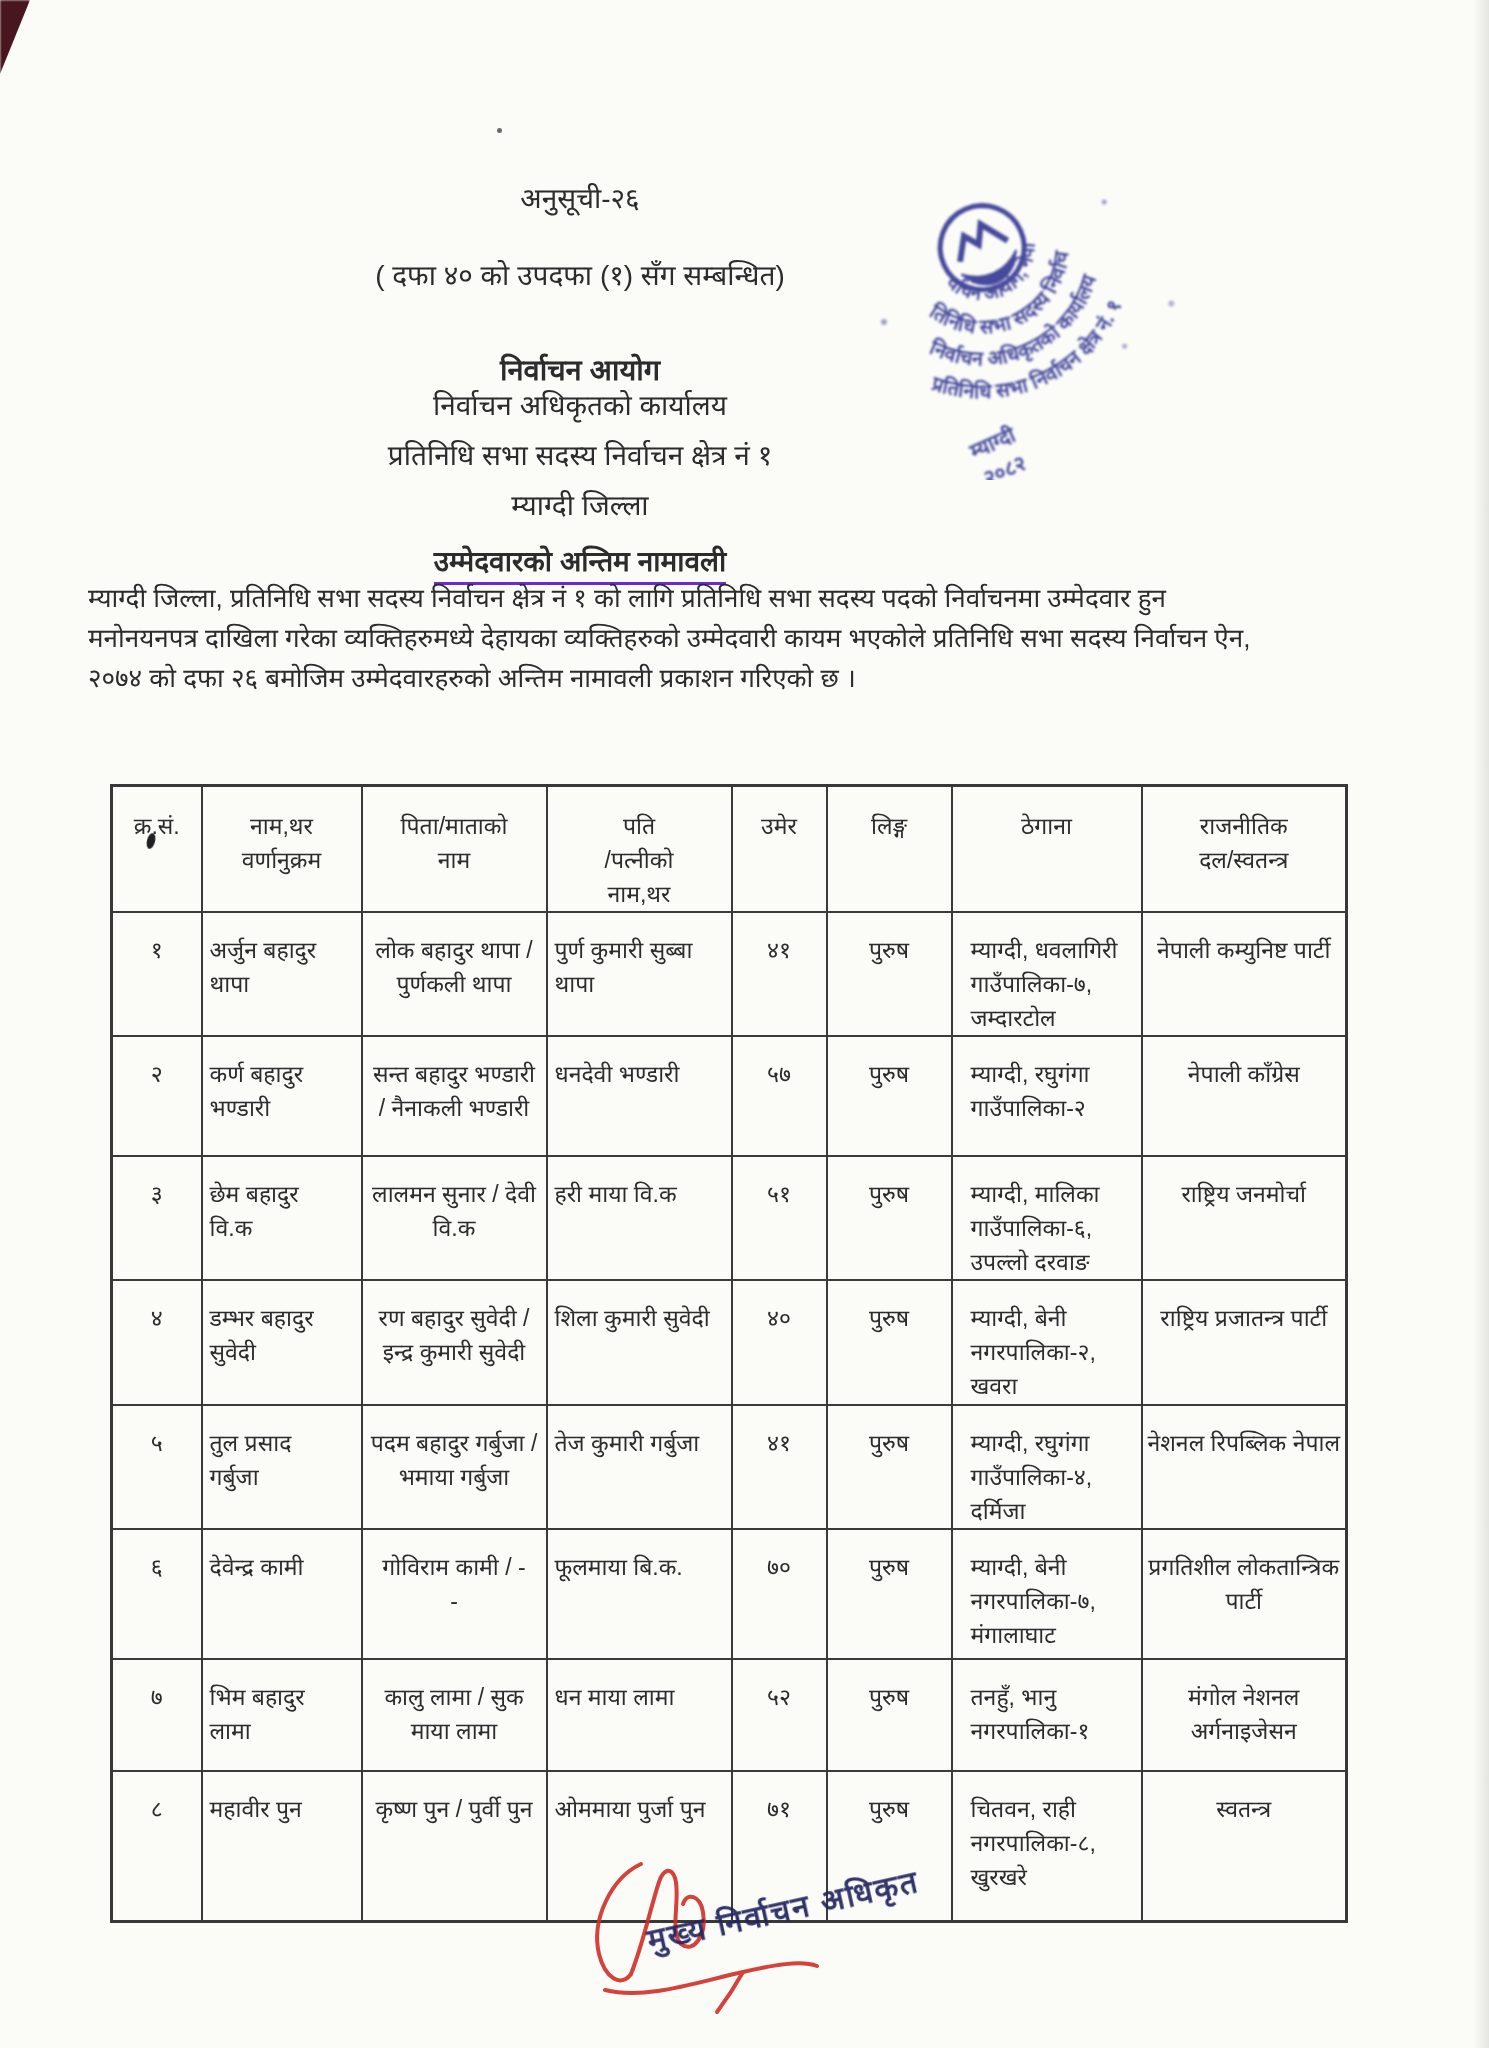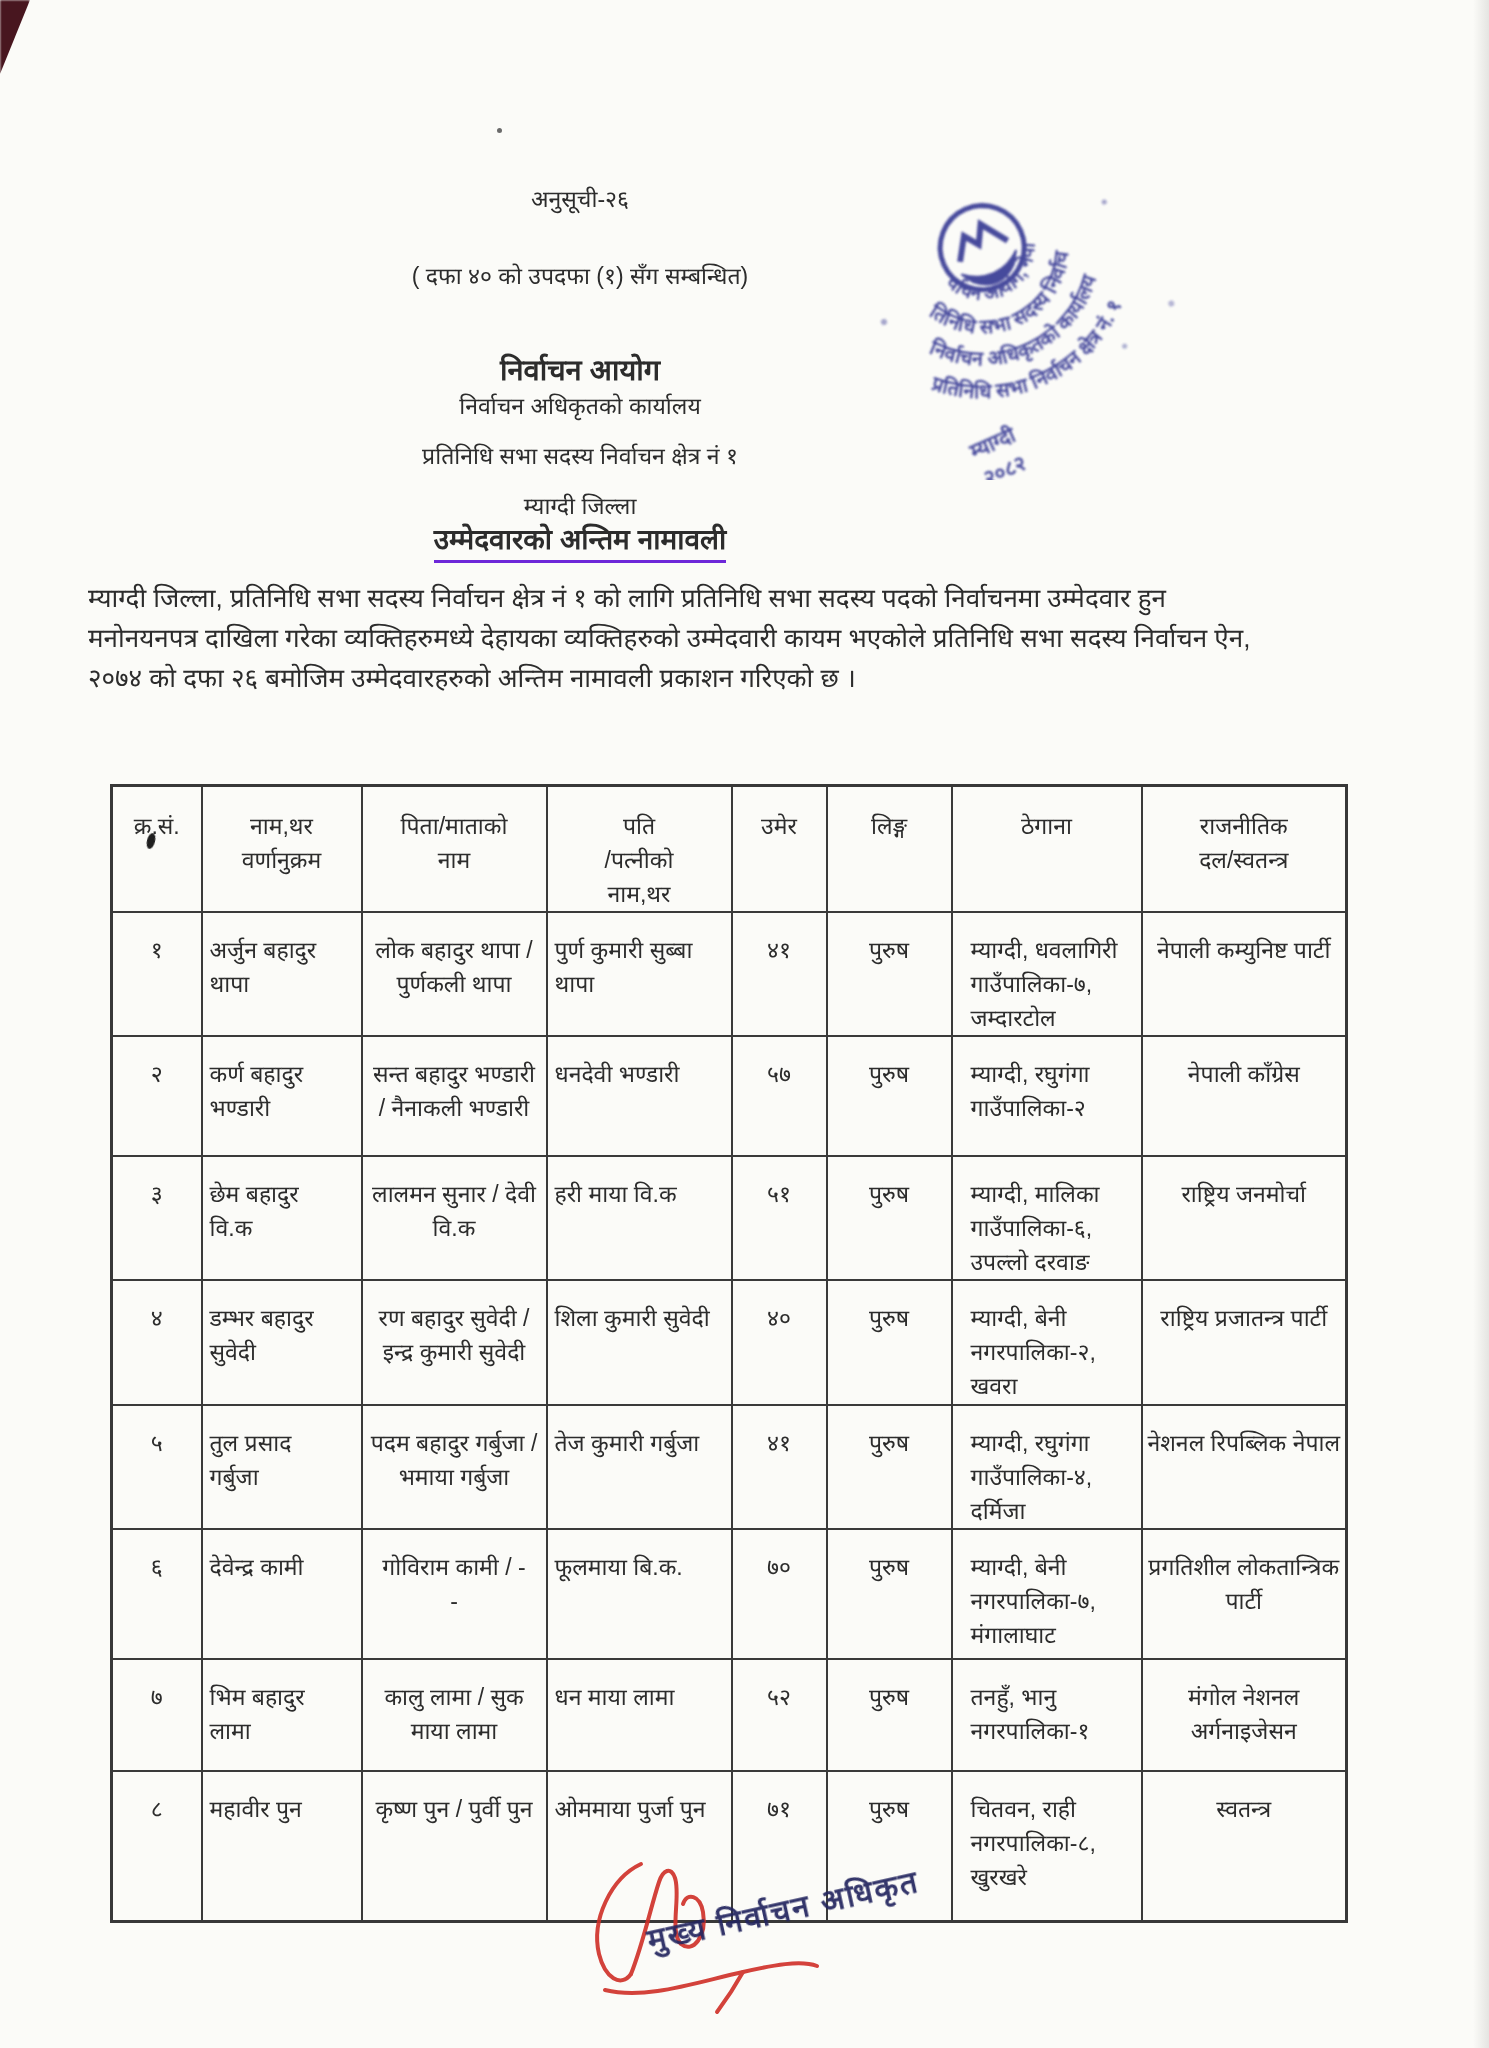--- a/index.html
+++ b/index.html
@@ -13,27 +13,27 @@
   .corner-blob{position:absolute;left:0;top:0;width:30px;height:74px;
     background:#48161f;clip-path:polygon(0 0,100% 0,0 100%);filter:blur(1px);}
   .edge-shadow{position:absolute;right:0;top:0;width:16px;height:100%;
     background:linear-gradient(to left,#c9c9c6,rgba(251,251,248,0));opacity:.45;}
   .speck-dot{position:absolute;left:497px;top:128px;width:5px;height:5px;border-radius:50%;background:#6a6a6a;}
   .ink-comma{position:absolute;left:147px;top:833px;width:8px;height:16px;background:#1f1f1f;
     border-radius:60% 60% 60% 60%;transform:rotate(14deg);filter:blur(.4px);}
 
   
   .doc-header{position:absolute;left:0;top:182px;width:1160px;text-align:center;}
-  .h-line{font-size:23px;line-height:34px;white-space:nowrap;}
+  .h-line{font-size:28px;line-height:34px;white-space:nowrap;}
   .h-schedule{margin-bottom:16px;}
   .h-clause{margin-bottom:60px;margin-top:43px;}
   .h-org{font-weight:bold;font-size:29px;margin-bottom:2px;}
   .h-office{margin-bottom:16px;}
   .h-constituency{margin-bottom:16px;}
-  .h-district{}
+  .h-district{margin-bottom:22px;}
   .h-title{font-weight:bold;font-size:28px;}
   .h-title span{display:inline-block;border-bottom:3px solid #6d28d9;padding-bottom:3px;}
 
   
   .intro{position:absolute;left:88px;top:578px;width:1360px;}
   .intro .pline{font-size:26px;line-height:40px;white-space:nowrap;}
 
   
   .seal{position:absolute;left:850px;top:170px;}
 

